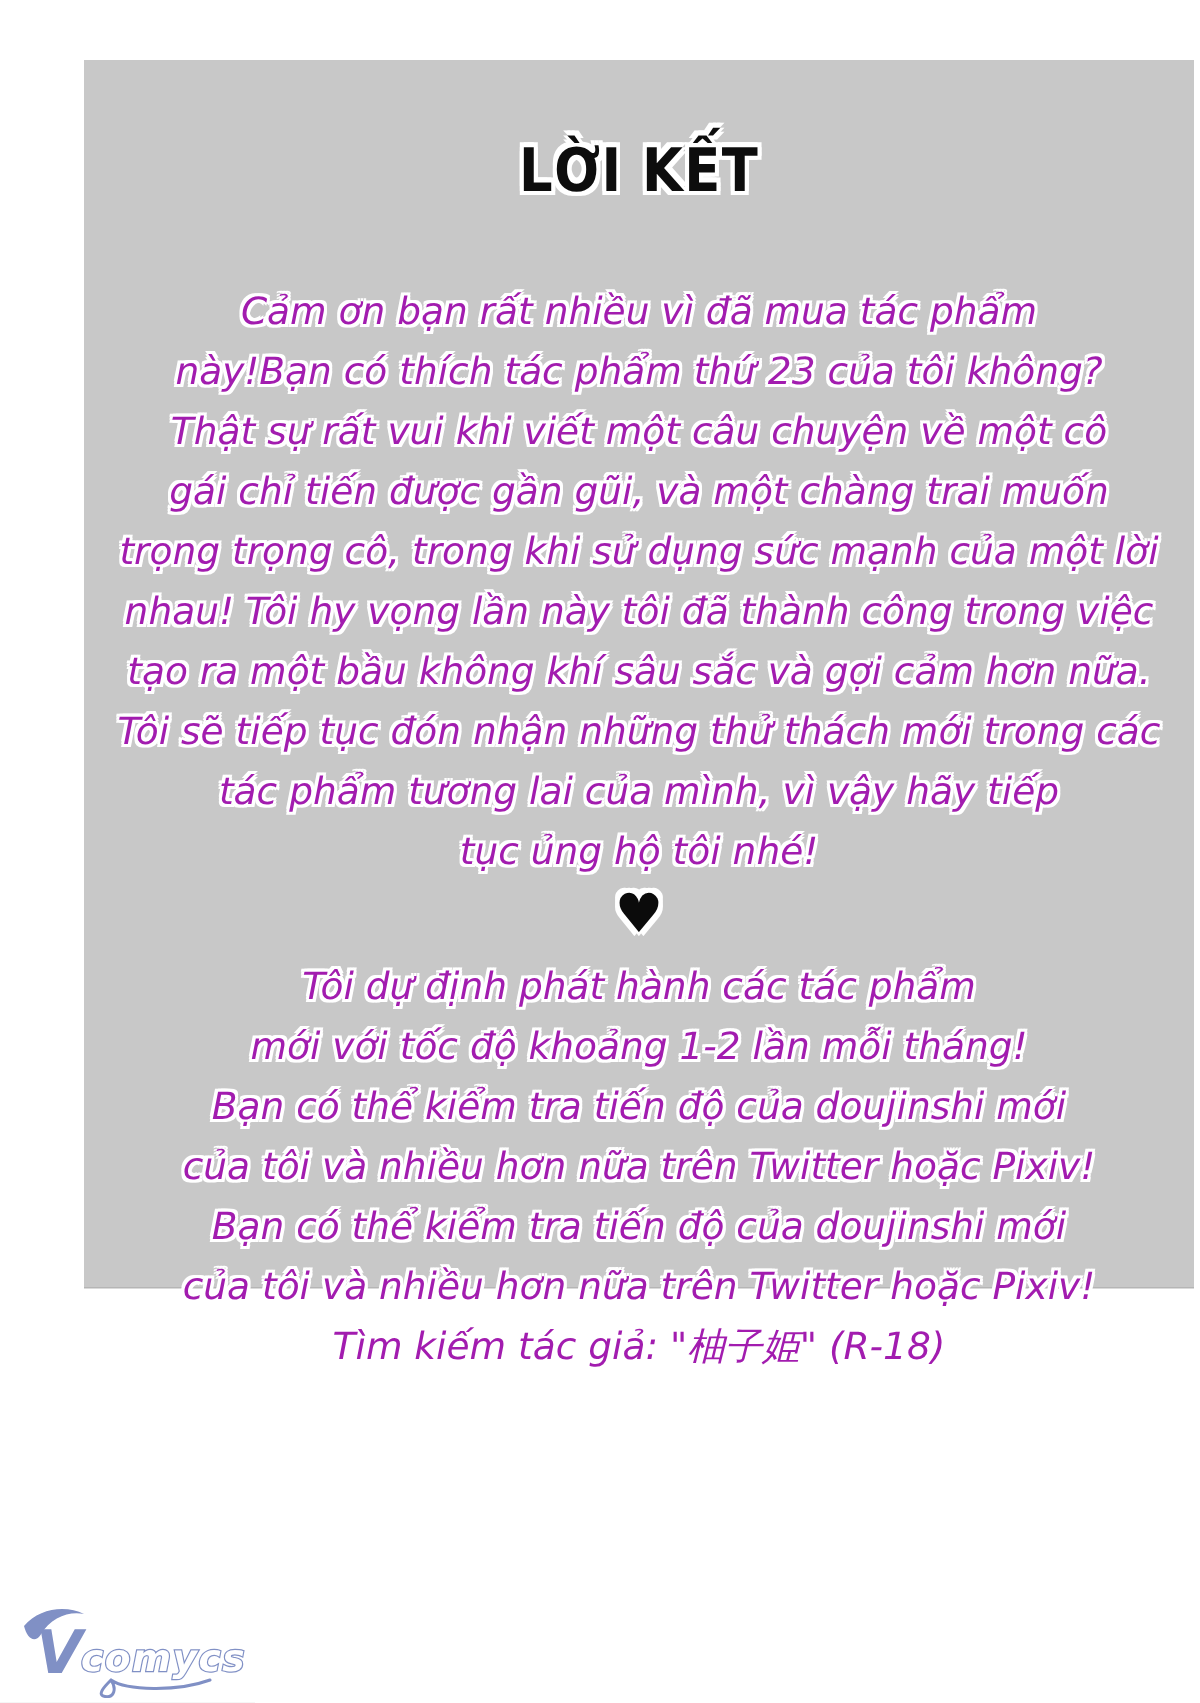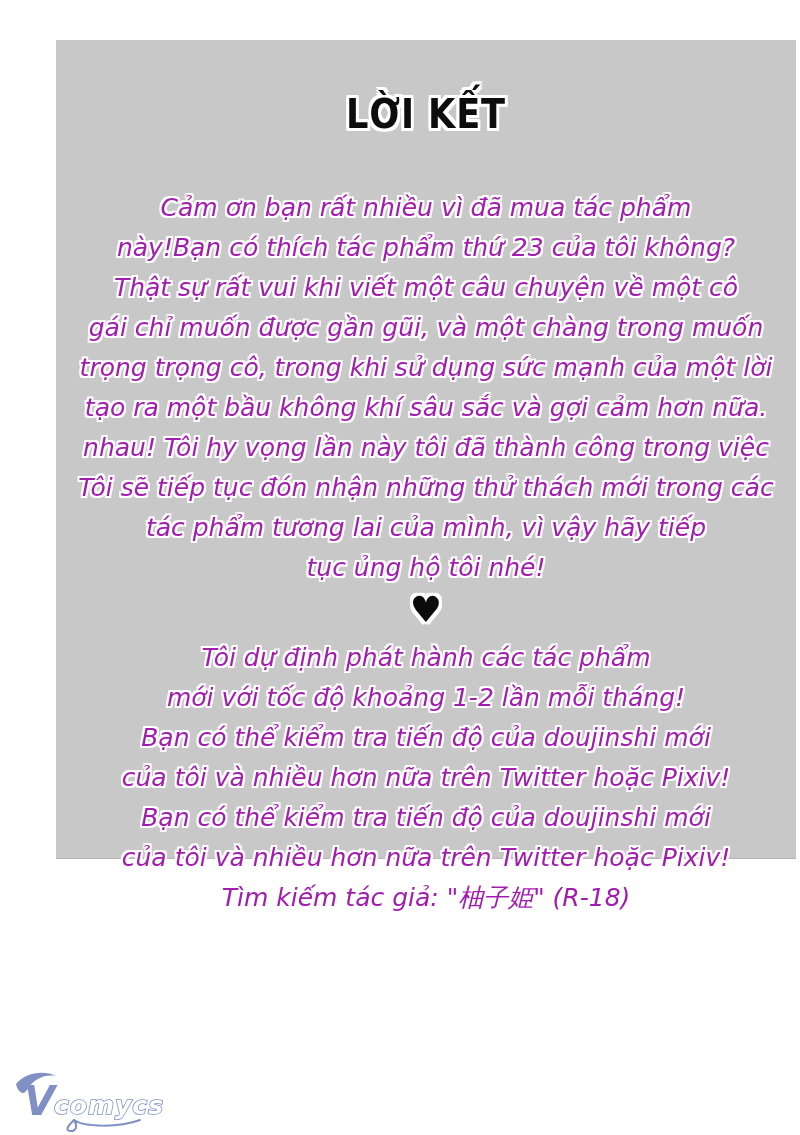--- a/index.html
+++ b/index.html
@@ -105,24 +105,24 @@
 <div class="canvas">
 
   <div class="paper">
 
     <h1 class="page-title">LỜI KẾT</h1>
 
     <div class="para para-1">
       <div class="line">Cảm ơn bạn rất nhiều vì đã mua tác phẩm</div>
       <div class="line">này!Bạn có thích tác phẩm thứ 23 của tôi không?</div>
       <div class="line">Thật sự rất vui khi viết một câu chuyện về một cô</div>
-      <div class="line">gái chỉ muốn được gần gũi, và một chàng trong muốn</div>
+      <div class="line">gái chỉ tiến được gần gũi, và một chàng trai muốn</div>
       <div class="line">trọng trọng cô, trong khi sử dụng sức mạnh của một lời</div>
+      <div class="line">nhau! Tôi hy vọng lần này tôi đã thành công trong việc</div>
       <div class="line">tạo ra một bầu không khí sâu sắc và gợi cảm hơn nữa.</div>
-      <div class="line">nhau! Tôi hy vọng lần này tôi đã thành công trong việc</div>
       <div class="line">Tôi sẽ tiếp tục đón nhận những thử thách mới trong các</div>
       <div class="line">tác phẩm tương lai của mình, vì vậy hãy tiếp</div>
       <div class="line">tục ủng hộ tôi nhé!</div>
     </div>
 
     <div class="heart">♥</div>
 
     <div class="para para-2">
       <div class="line">Tôi dự định phát hành các tác phẩm</div>
       <div class="line">mới với tốc độ khoảng 1-2 lần mỗi tháng!</div>

